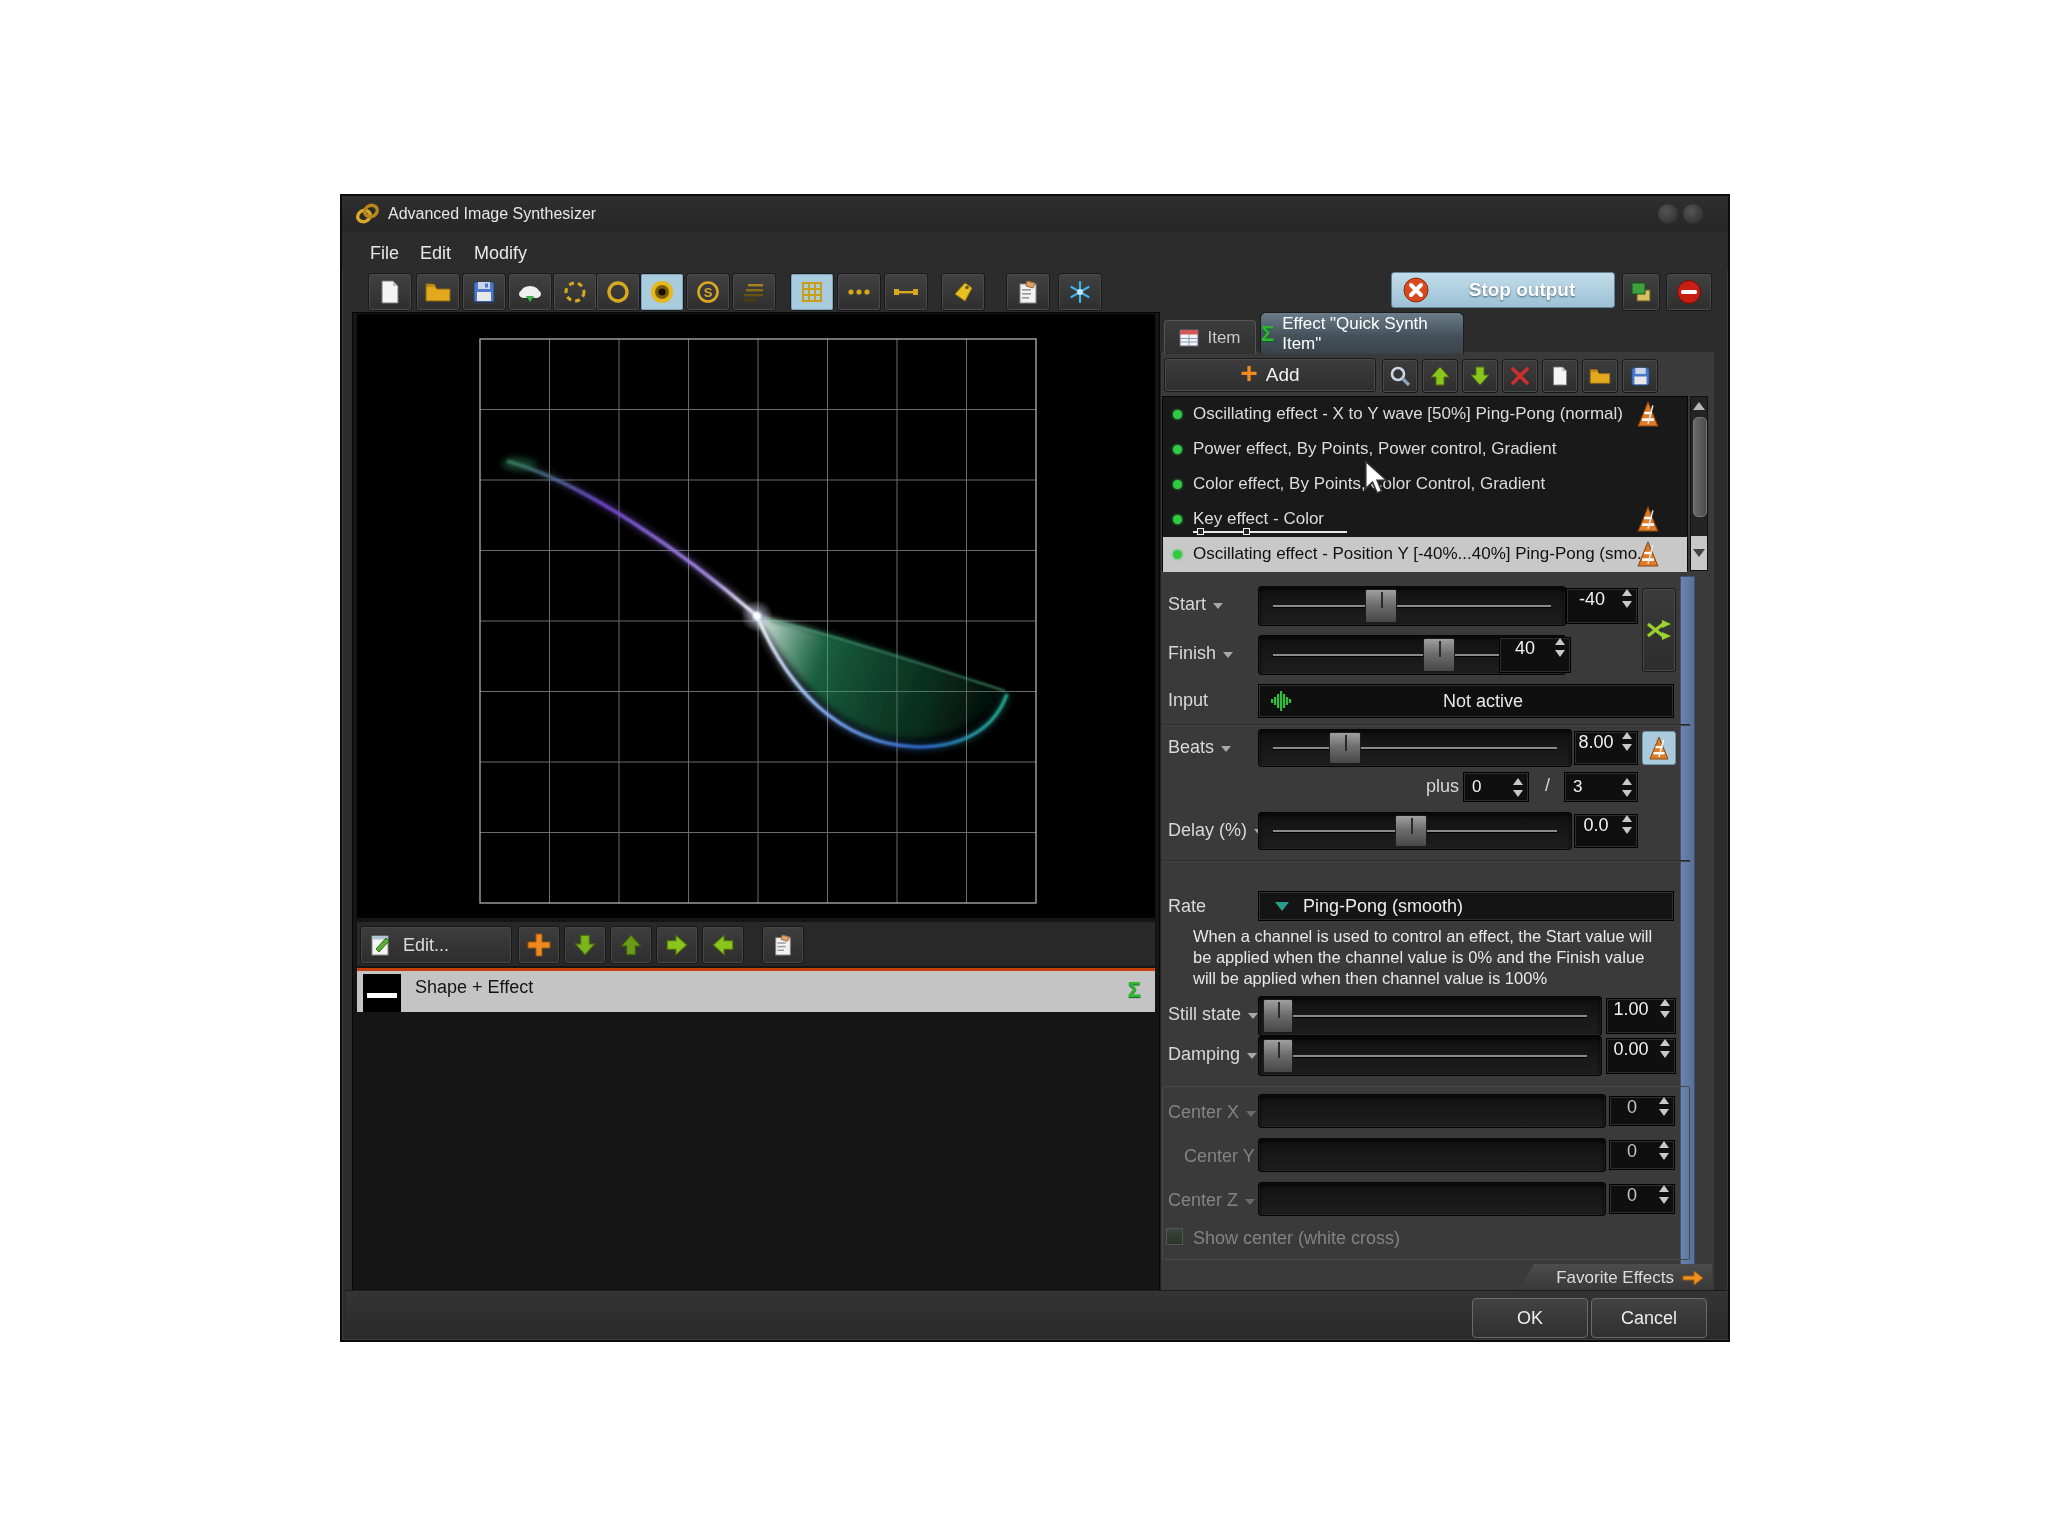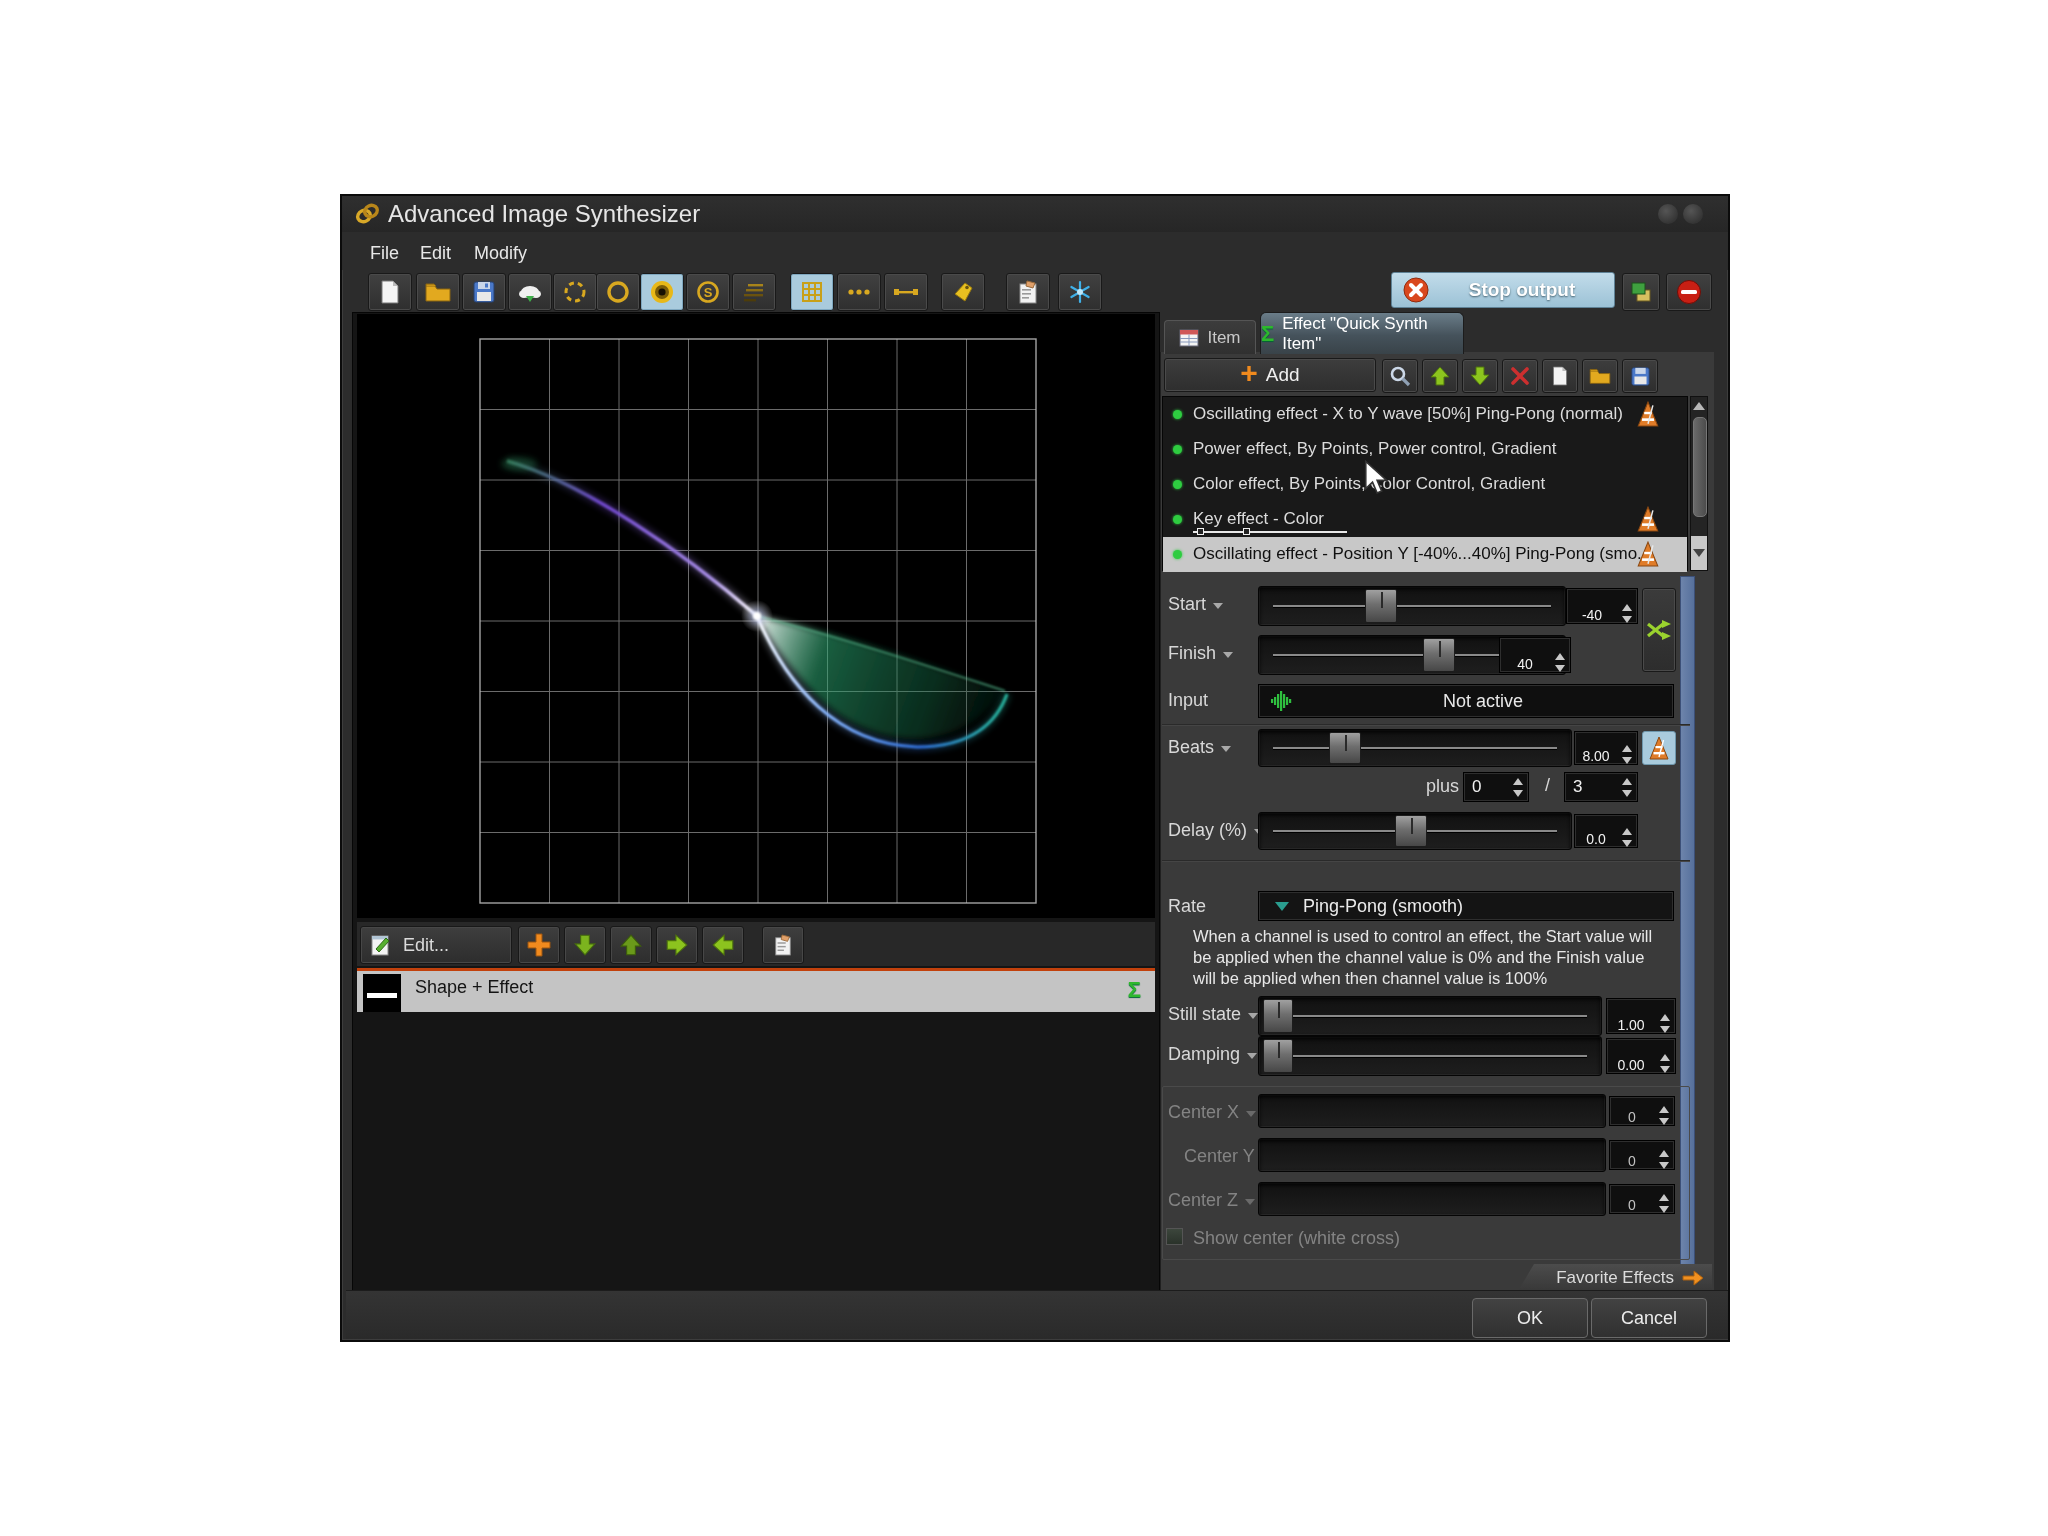--- a/index.html
+++ b/index.html
@@ -4,21 +4,21 @@
 <style>
   html,body{margin:0;padding:0;background:#fff;}
   #stage{position:relative;width:2048px;height:1536px;background:#ffffff;overflow:hidden;
          font-family:"Liberation Sans",sans-serif;-webkit-font-smoothing:antialiased;}
   .abs{position:absolute;}
   #window{position:absolute;left:340px;top:194px;width:1390px;height:1148px;background:#2c2c2c;
           border:2px solid #0b0b0b;box-sizing:border-box;box-shadow:inset 0 0 0 1px #3d3d3d;}
   
   .titlebar{position:absolute;left:0;top:0;width:100%;height:36px;background:linear-gradient(#2f2f2f,#262626);
             border-bottom:1px solid #161616;display:flex;align-items:center;}
-  .title-text{color:#e6e6e6;font-size:24px;margin-left:46px;}
+  .title-text{color:#e6e6e6;font-size:16px;margin-left:46px;}
   .windot{position:absolute;top:8px;width:20px;height:20px;border-radius:50%;
           background:radial-gradient(circle at 40% 35%,#555,#353535 70%);}
   
   .menubar{position:absolute;left:0;top:36px;width:100%;height:38px;background:#2c2c2c;}
   .menuitem{position:absolute;top:8px;color:#e8e8e8;font-size:18px;padding:3px 6px;}
   
   .tbtn{position:absolute;top:77px;width:44px;height:38px;background:linear-gradient(#414141,#2f2f2f);
         border:1px solid #191919;border-radius:3px;box-shadow:inset 0 0 0 1px #4a4a4a;
         display:flex;align-items:center;justify-content:center;box-sizing:border-box;}
   .tbtn.sel{background:#a9cbdd;box-shadow:inset 0 0 0 1px #7fa8c0;}
@@ -69,21 +69,21 @@
   .plabel.dis{color:#838383;}
   .dda{width:0;height:0;border-left:5px solid transparent;border-right:5px solid transparent;border-top:6px solid #a8a8a8;margin-top:3px;}
   .plabel.dis .dda{border-top-color:#6a6a6a;}
   .slider{position:absolute;background:linear-gradient(#111,#1e1e1e);border:1px solid #050505;border-radius:3px;
           box-shadow:inset 0 2px 4px #000, inset 0 0 0 1px #2c2c2c;box-sizing:border-box;}
   .sline{position:absolute;left:14px;right:14px;top:50%;height:2px;margin-top:-1px;background:#8a8a8a;border-bottom:1px solid #000;}
   .shandle{position:absolute;top:2px;bottom:2px;width:32px;background:linear-gradient(#a0a0a0,#6e6e6e 45%,#474747);
            border:1px solid #1c1c1c;border-radius:2px;box-sizing:border-box;}
   .shandle::after{content:"";position:absolute;left:50%;top:2px;height:16px;width:2px;background:#2a2a2a;}
   .valbox{position:absolute;background:#0f0f0f;border:1px solid #000;box-shadow:inset 0 0 0 1px #2e2e2e;
-          display:flex;align-items:flex-end;color:#f2f2f2;font-size:14px;box-sizing:border-box;}
+          display:flex;align-items:flex-start;color:#f2f2f2;font-size:18px;box-sizing:border-box;}
   .valbox .vtext{flex:1;display:flex;align-items:center;justify-content:center;}
   .spin{width:20px;display:flex;flex-direction:column;align-items:center;justify-content:center;gap:5px;}
   .tu{width:0;height:0;border-left:5px solid transparent;border-right:5px solid transparent;border-bottom:7px solid #c8c8c8;}
   .td{width:0;height:0;border-left:5px solid transparent;border-right:5px solid transparent;border-top:7px solid #c8c8c8;}
   .inputbox{position:absolute;left:916px;top:488px;width:416px;height:34px;background:#0f0f0f;border:1px solid #000;
             box-shadow:inset 0 0 0 1px #2e2e2e;display:flex;align-items:center;color:#e8e8e8;font-size:18px;box-sizing:border-box;}
   .inputbox .ctext{flex:1;text-align:center;}
   .ratebox{position:absolute;left:916px;top:695px;width:416px;height:30px;background:#141414;border:1px solid #000;
            box-shadow:inset 0 0 0 1px #2e2e2e;display:flex;align-items:center;color:#ececec;font-size:18px;box-sizing:border-box;}
   .ratetri{width:0;height:0;border-left:7px solid transparent;border-right:7px solid transparent;border-top:9px solid #2a9d8f;margin:0 14px 0 16px;}

